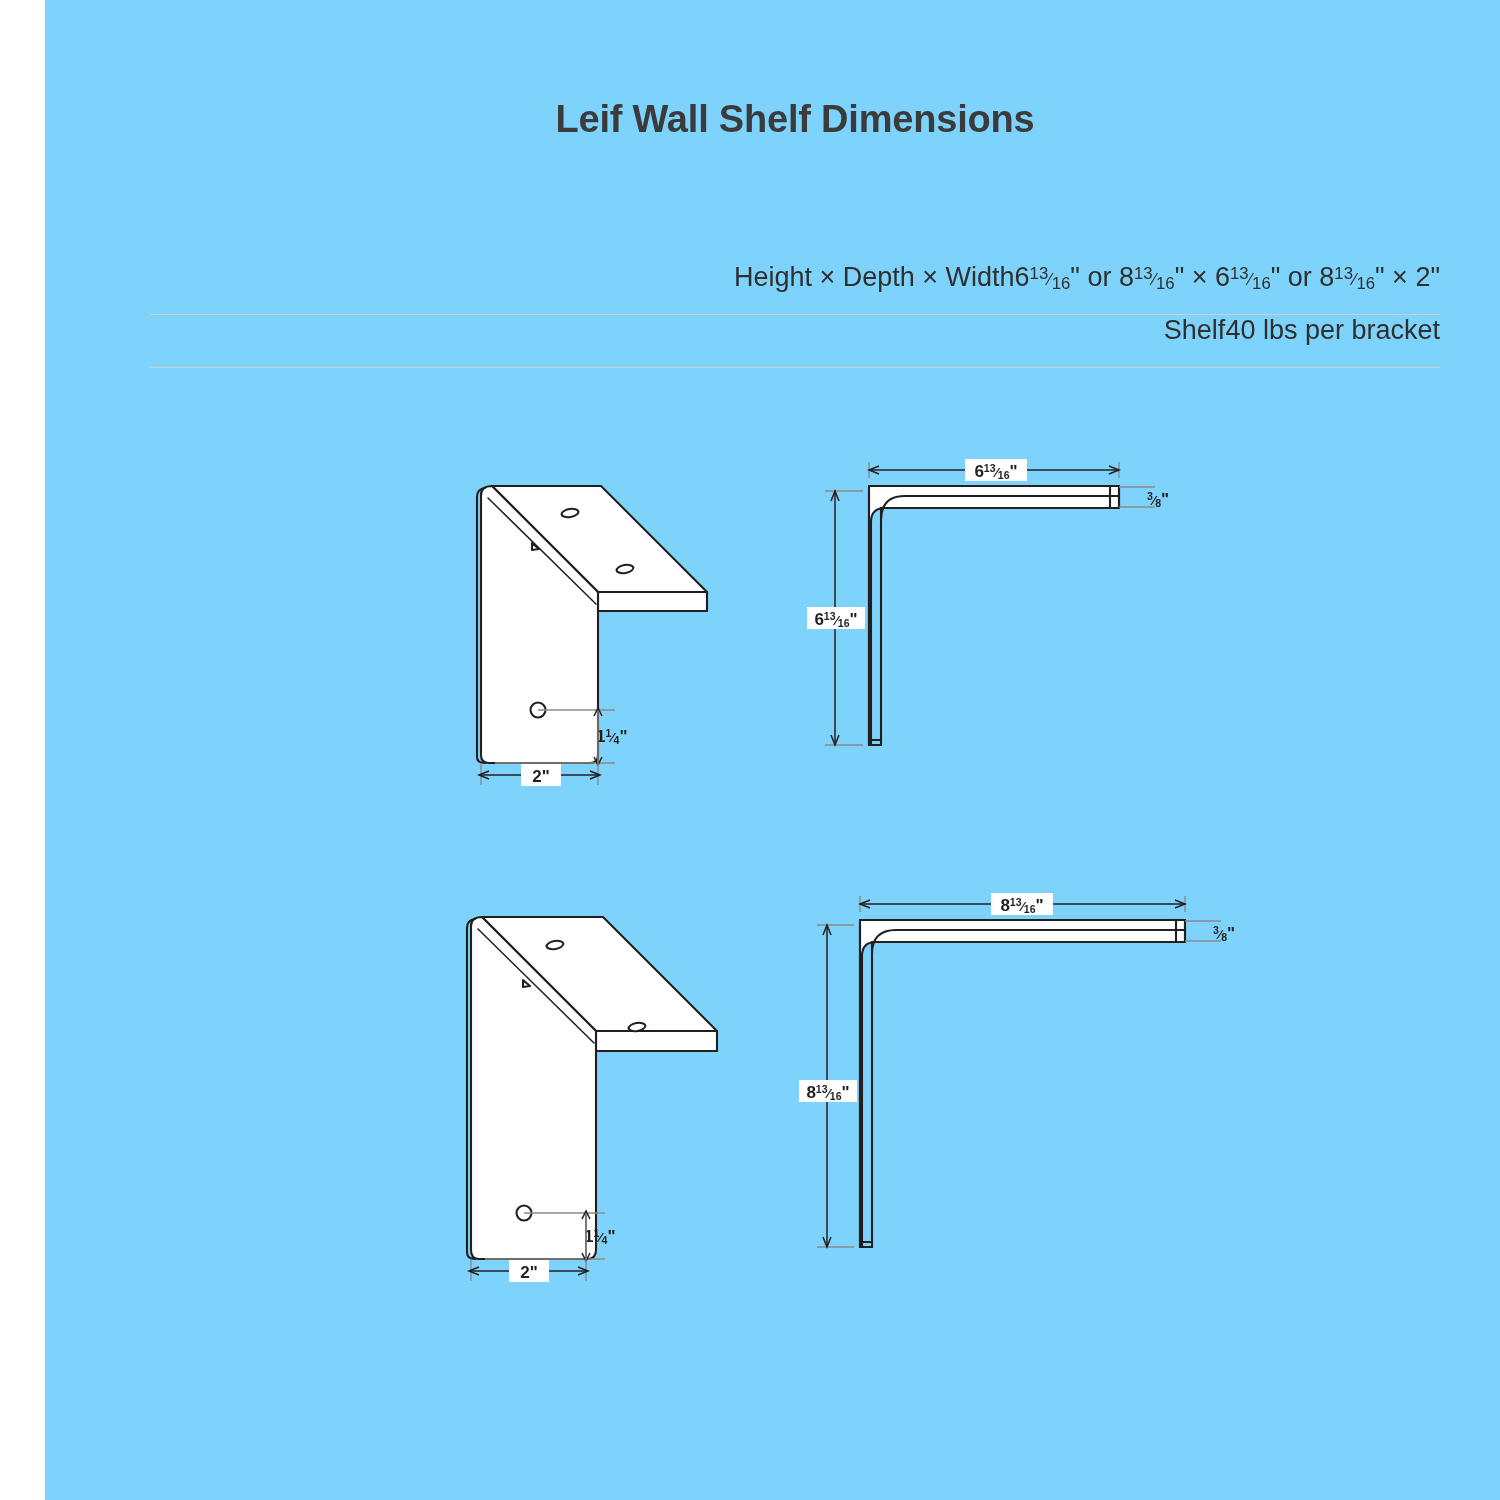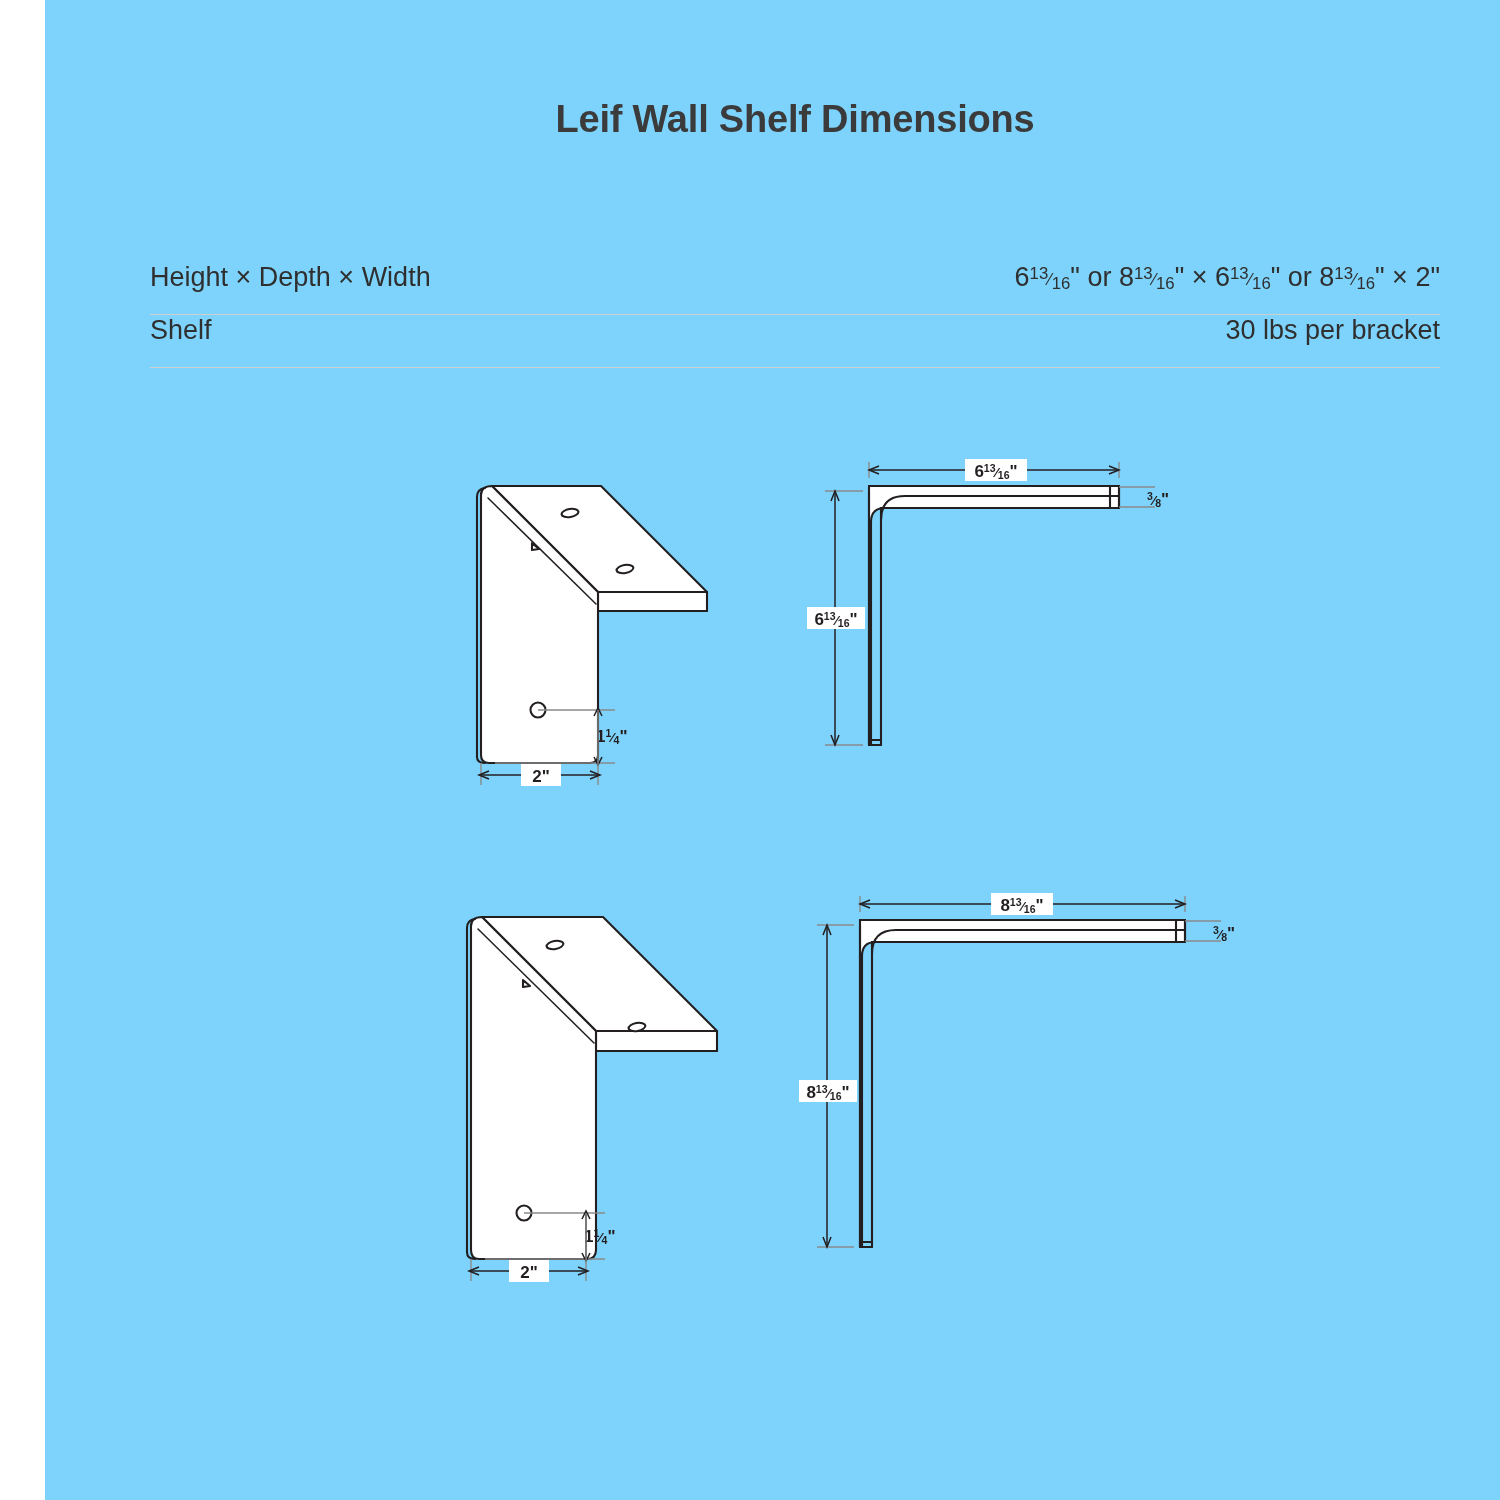--- a/index.html
+++ b/index.html
@@ -40,21 +40,21 @@
   
   .spec-table {
     position: absolute;
     top: 262px;
     left: 105px;
     width: 1290px;
   }
   .spec-row {
     display: flex;
     align-items: baseline;
-    justify-content: space-between;
+    justify-content: flex-end;
     height: 52px;
     border-bottom: 1px solid #cfcfcf;
   }
   .spec-label {
     font-size: 27px;
     color: #2f2f2f;
     white-space: nowrap;
   }
   .spec-value {
     font-size: 27px;
@@ -149,21 +149,21 @@
 
   <div class="spec-table">
 
     <div class="spec-row">
       <div class="spec-label">Height × Depth × Width</div>
       <div class="spec-value">6<span class="frac"><span class="num">13</span><span class="slash">⁄</span><span class="den">16</span></span>" or 8<span class="frac"><span class="num">13</span><span class="slash">⁄</span><span class="den">16</span></span>" × 6<span class="frac"><span class="num">13</span><span class="slash">⁄</span><span class="den">16</span></span>" or 8<span class="frac"><span class="num">13</span><span class="slash">⁄</span><span class="den">16</span></span>" × 2"</div>
     </div>
 
     <div class="spec-row">
       <div class="spec-label">Shelf</div>
-      <div class="spec-value">30 lbs per bracket</div>
+      <div class="spec-value">40 lbs per bracket</div>
     </div>
 
   </div>
 
   <div class="drawings">
     <svg width="1500" height="1500" viewBox="0 0 1500 1500">
 
       <g>
 
         <path class="ln-part-fill" d="M 447,486

